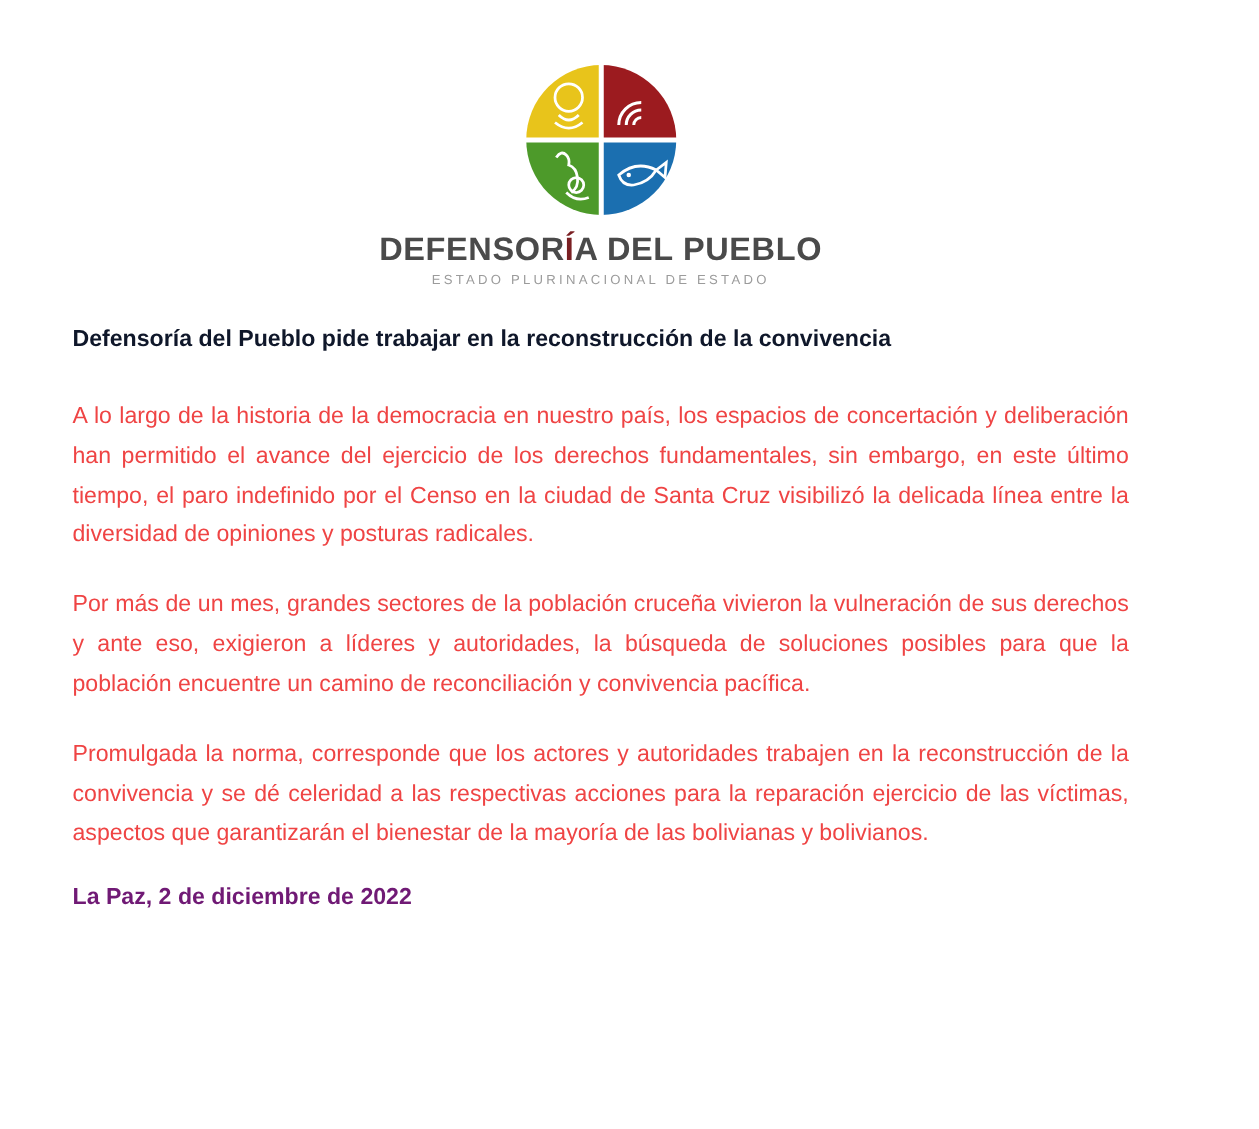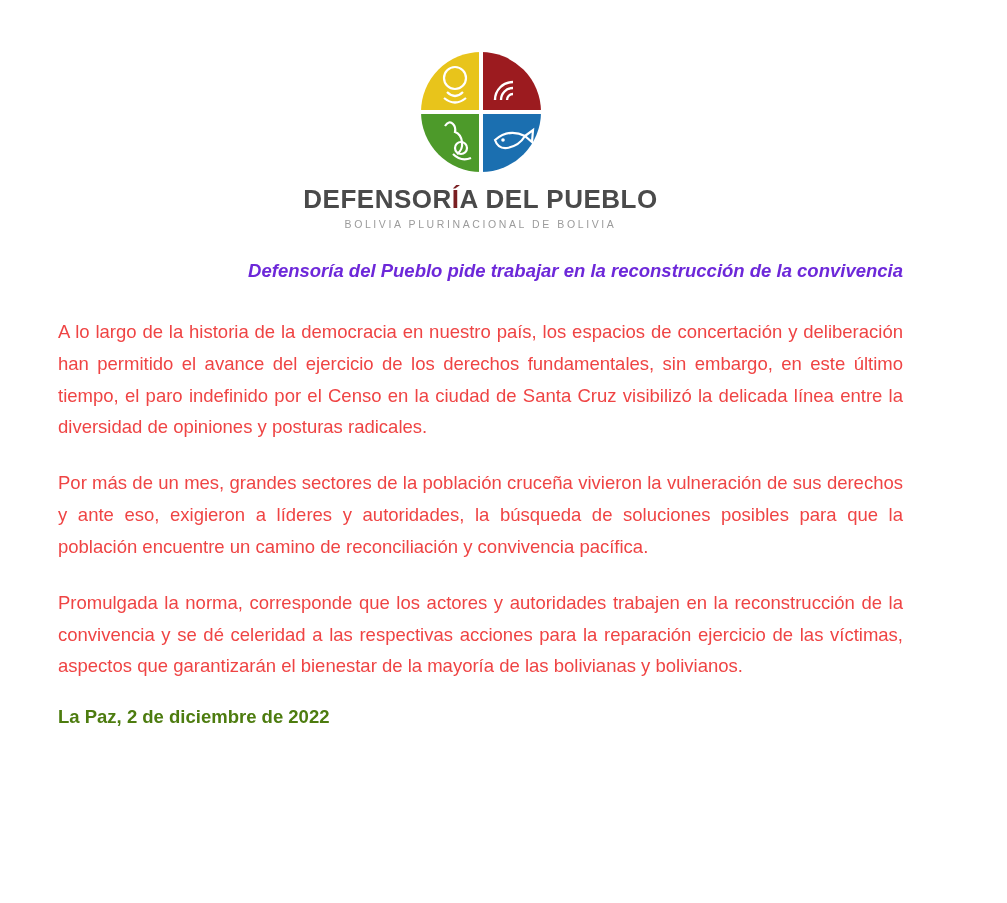--- a/index.html
+++ b/index.html
@@ -59,42 +59,41 @@
   
   .doc-kicker {
     margin-top: 56px;
     text-align: center;
     font-size: 18.5px;
     letter-spacing: 0.4px;
     color: #1a1a1a;
   }
   .doc-headline {
     margin-top: 30px;
-    text-align: right;
+    text-align: left;
     font-size: 18.5px;
     font-weight: bold;
-    color: #6d28d9;
-    font-style: italic;
+    color: #0f172a;
   }
   .doc-body {
     margin-top: 34px;
   }
   .doc-para {
     text-align: justify;
     font-size: 18.5px;
     line-height: 1.72;
     margin: 0 0 24px 0;
     color: #ef4444;
   }
   .doc-para:last-child { margin-bottom: 0; }
   .doc-signature {
     margin-top: 23px;
     font-size: 18.5px;
     font-weight: bold;
-    color: #4d7c0f;
+    color: #701a75;
   }
 </style>
 </head>
 <body>
 
 <div class="page">
 
   <div class="logo-block">
 
     <div class="logo-mark">
@@ -121,21 +120,21 @@
         <path d="M36 106 q8 8 18 4" fill="none" stroke="#ffffff" stroke-width="2.2"></path>
 
         <path d="M78 92 q14 -12 30 -4 q-6 10 -18 12 q-9 1 -12 -8 Z" fill="none" stroke="#ffffff" stroke-width="2.2"></path>
         <path d="M108 88 l8 -6 l-1 12 Z" fill="none" stroke="#ffffff" stroke-width="2.2"></path>
         <circle cx="86" cy="92" r="1.8" fill="#ffffff"></circle>
       </svg>
     </div>
 
     <div class="logo-wordmark"><span>DEFENSOR</span><span class="accent">Í</span><span>A DEL PUEBLO</span></div>
 
-    <div class="logo-subline">BOLIVIA PLURINACIONAL DE BOLIVIA</div>
+    <div class="logo-subline">ESTADO PLURINACIONAL DE ESTADO</div>
   </div>
 
 
   <h1 class="doc-headline">Defensoría del Pueblo pide trabajar en la reconstrucción de la convivencia</h1>
 
   <div class="doc-body">
     <p class="doc-para">A lo largo de la historia de la democracia en nuestro país, los espacios de concertación y deliberación han permitido el avance del ejercicio de los derechos fundamentales, sin embargo, en este último tiempo, el paro indefinido por el Censo en la ciudad de Santa Cruz visibilizó la delicada línea entre la diversidad de opiniones y posturas radicales.</p>
     <p class="doc-para">Por más de un mes, grandes sectores de la población cruceña vivieron la vulneración de sus derechos y ante eso, exigieron a líderes y autoridades, la búsqueda de soluciones posibles para que la población encuentre un camino de reconciliación y convivencia pacífica.</p>
     <p class="doc-para">Promulgada la norma, corresponde que los actores y autoridades trabajen en la reconstrucción de la convivencia y se dé celeridad a las respectivas acciones para la reparación ejercicio de las víctimas, aspectos que garantizarán el bienestar de la mayoría de las bolivianas y bolivianos.</p>
     <p class="doc-signature">La Paz, 2 de diciembre de 2022</p>

